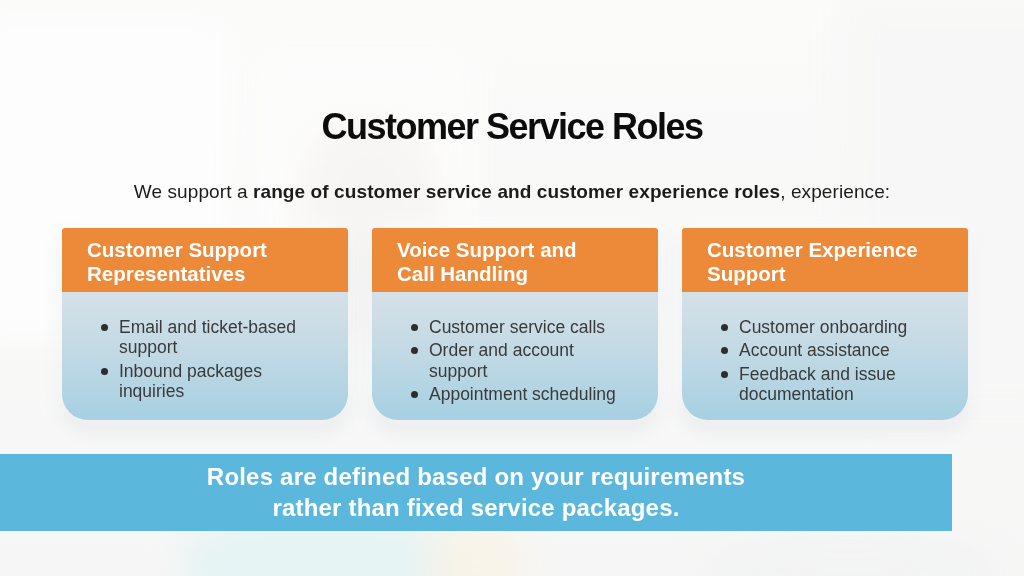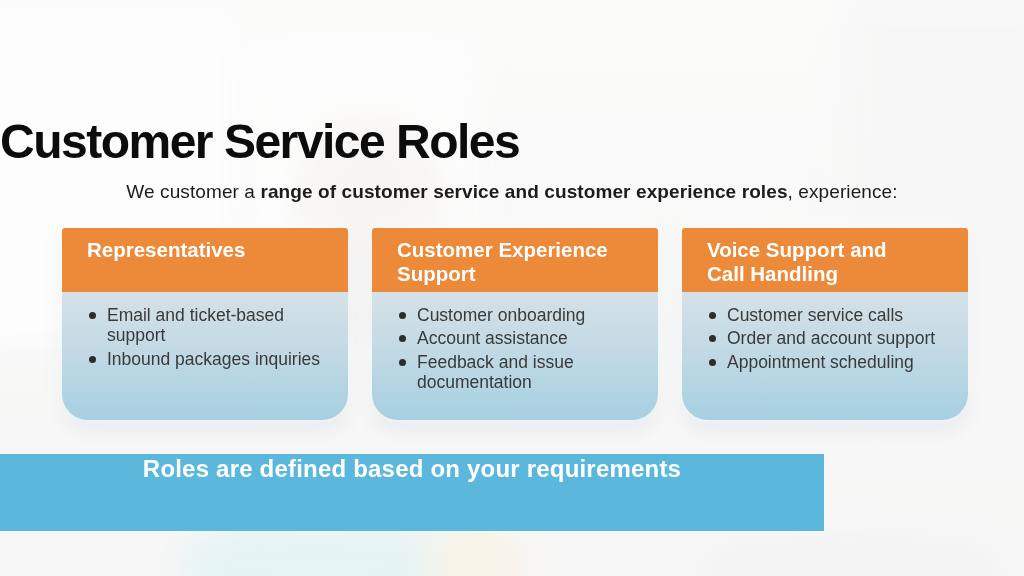--- a/index.html
+++ b/index.html
@@ -22,22 +22,22 @@
   .blob.window-mid{left:250px;top:40px;width:220px;height:260px;background:#fbfbfa;opacity:.8;border-radius:8px;}
   .blob.figure{left:300px;top:120px;width:140px;height:220px;background:#e9e2dd;opacity:.5;}
   .blob.right-wall{right:-40px;top:0;width:220px;height:420px;background:#f2f1f0;opacity:.9;border-radius:10px;}
   .blob.teal-desk{left:180px;top:520px;width:280px;height:90px;background:#c2e9ea;opacity:.65;}
   .blob.warm-desk{left:425px;top:528px;width:100px;height:70px;background:#f5e9cf;opacity:.8;}
   .blob.desk-grey{left:700px;top:535px;width:300px;height:70px;background:#e8e9ea;opacity:.8;}
   .bg-wash{position:absolute;inset:0;background:rgba(255,255,255,0.45);pointer-events:none;}
 
   
   .title{
-    position:absolute;left:0;top:82px;width:100%;text-align:left;
-    font-size:48px;font-weight:900;letter-spacing:-1.5px;color:var(--title-color);
+    position:absolute;left:0;top:82px;width:100%;text-align:center;
+    font-size:36px;font-weight:900;letter-spacing:-1.5px;color:var(--title-color);
   }
   .subtitle{
     position:absolute;left:0;top:162px;width:100%;text-align:center;
     font-size:19px;color:#1C1C1C;letter-spacing:.1px;
   }
   .subtitle b{font-weight:700;}
 
   
   .cards-row{
     position:absolute;left:62px;top:228px;display:flex;gap:24px;
@@ -49,35 +49,35 @@
   .card-header{
     height:64px;background:var(--orange);border-radius:3px 3px 0 0;
     color:#FFFFFF;font-weight:700;font-size:20.5px;line-height:1.16;
     padding:10px 12px 0 25px;
   }
   .card-body{
     height:128px;border-radius:0 0 26px 26px;
     background:linear-gradient(180deg,#D5E1E8 0%,#C4DAE5 42%,#A6D0E2 100%);
     padding:13px 10px 0 24px;
   }
-  .card-body ul{margin:0;padding:0;list-style:none;}
+  .card-body ul{margin:12px;padding:0;list-style:none;}
   .card-body li{
     position:relative;padding-left:21px;margin-bottom:3px;
     font-size:17.5px;line-height:1.16;color:var(--body-text);
   }
   .card-body li::before{
     content:"";position:absolute;left:3px;top:7px;width:7px;height:7px;
     border-radius:50%;background:#2D2D2D;
   }
 
   
   .banner{
-    position:absolute;left:0;top:454px;width:824px;height:77px;
+    position:absolute;left:0;top:454px;width:952px;height:77px;
     background:var(--banner);color:#FFFFFF;
-    display:flex;flex-direction:row;justify-content:center;
+    display:flex;flex-direction:column;justify-content:center;
     text-align:center;font-weight:700;font-size:24px;line-height:1.26;
     letter-spacing:.2px;
   }
 </style>
 </head>
 <body>
 
 <div class="slide">
 
   <div class="bg-layer">
@@ -85,63 +85,65 @@
     <div class="blob window-mid"></div>
     <div class="blob figure"></div>
     <div class="blob right-wall"></div>
     <div class="blob teal-desk"></div>
     <div class="blob warm-desk"></div>
     <div class="blob desk-grey"></div>
     <div class="bg-wash"></div>
   </div>
 
   <h1 class="title">Customer Service Roles</h1>
-  <p class="subtitle"><span>We customer a </span><b>range of customer service and customer experience roles</b><span>, experience:</span></p>
+  <p class="subtitle"><span>We support a </span><b>range of customer service and customer experience roles</b><span>, experience:</span></p>
 
   <div class="cards-row">
 
     <div class="card">
       <div class="card-header">
+        <div>Customer Support</div>
         <div>Representatives</div>
       </div>
       <div class="card-body">
         <ul>
           <li>Email and ticket-based support</li>
           <li>Inbound packages inquiries</li>
+        </ul>
+      </div>
+    </div>
+
+    <div class="card">
+      <div class="card-header">
+        <div>Voice Support and</div>
+        <div>Call Handling</div>
+      </div>
+      <div class="card-body">
+        <ul>
+          <li>Customer service calls</li>
+          <li>Order and account support</li>
+          <li>Appointment scheduling</li>
         </ul>
       </div>
     </div>
 
     <div class="card">
       <div class="card-header">
         <div>Customer Experience</div>
         <div>Support</div>
       </div>
       <div class="card-body">
         <ul>
           <li>Customer onboarding</li>
           <li>Account assistance</li>
           <li>Feedback and issue documentation</li>
         </ul>
       </div>
     </div>
 
-    <div class="card">
-      <div class="card-header">
-        <div>Voice Support and</div>
-        <div>Call Handling</div>
-      </div>
-      <div class="card-body">
-        <ul>
-          <li>Customer service calls</li>
-          <li>Order and account support</li>
-          <li>Appointment scheduling</li>
-        </ul>
-      </div>
-    </div>
-
   </div>
 
   <div class="banner">
     <div>Roles are defined based on your requirements</div>
+    <div>rather than fixed service packages.</div>
   </div>
 
 </div>
 
 </body></html>

